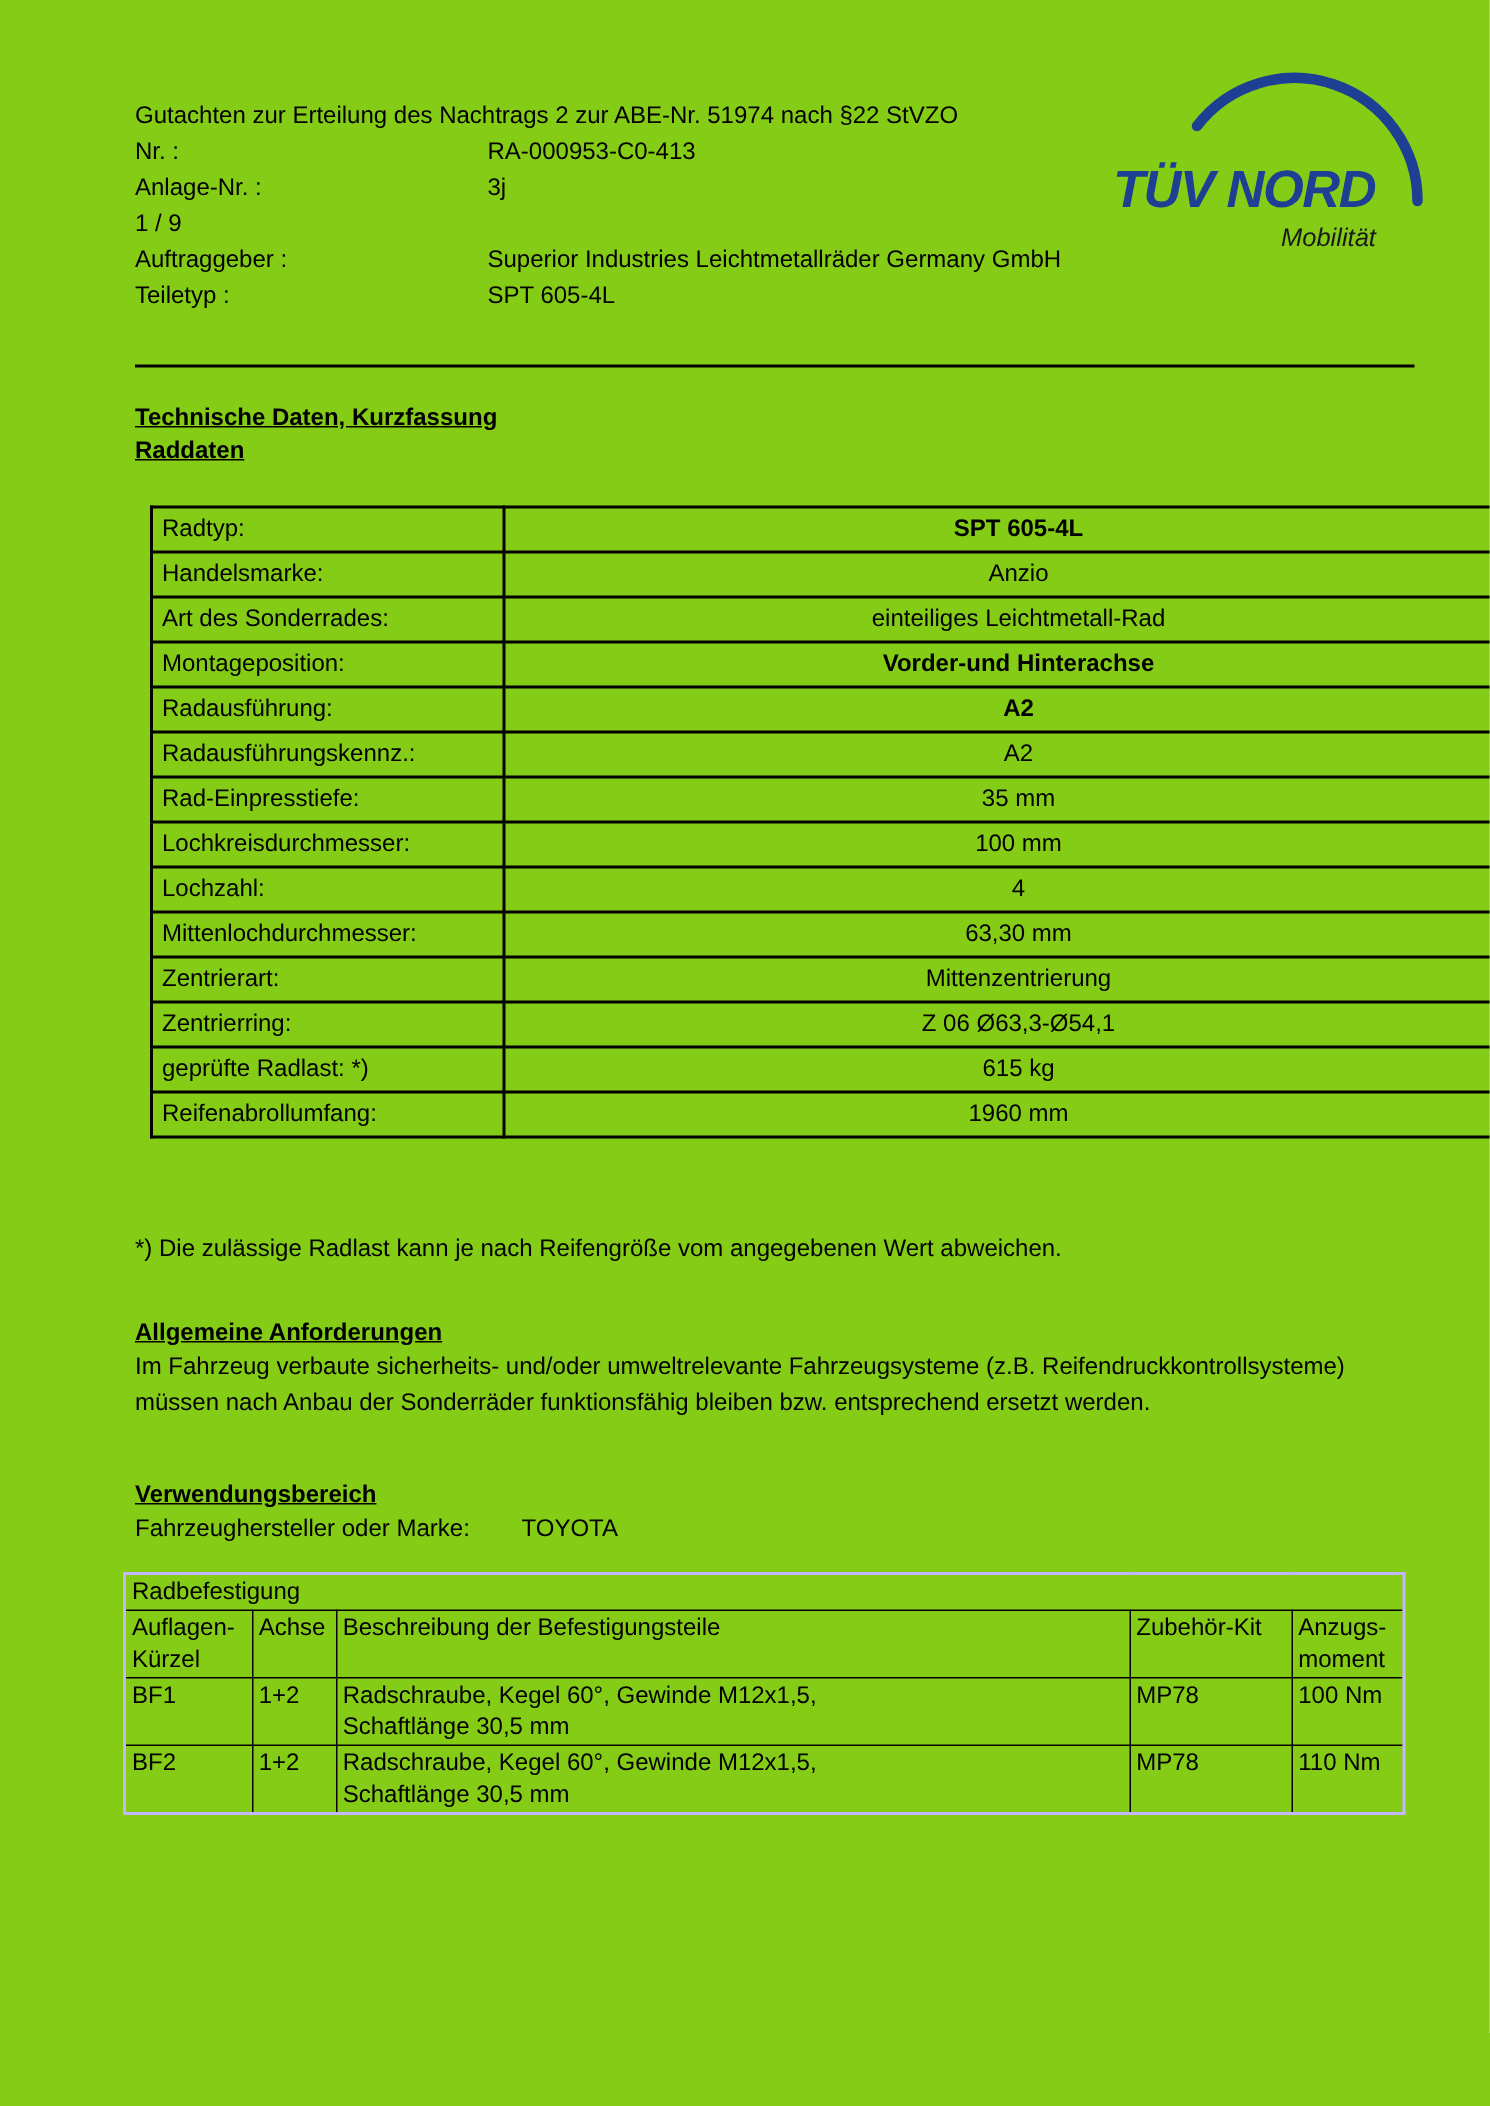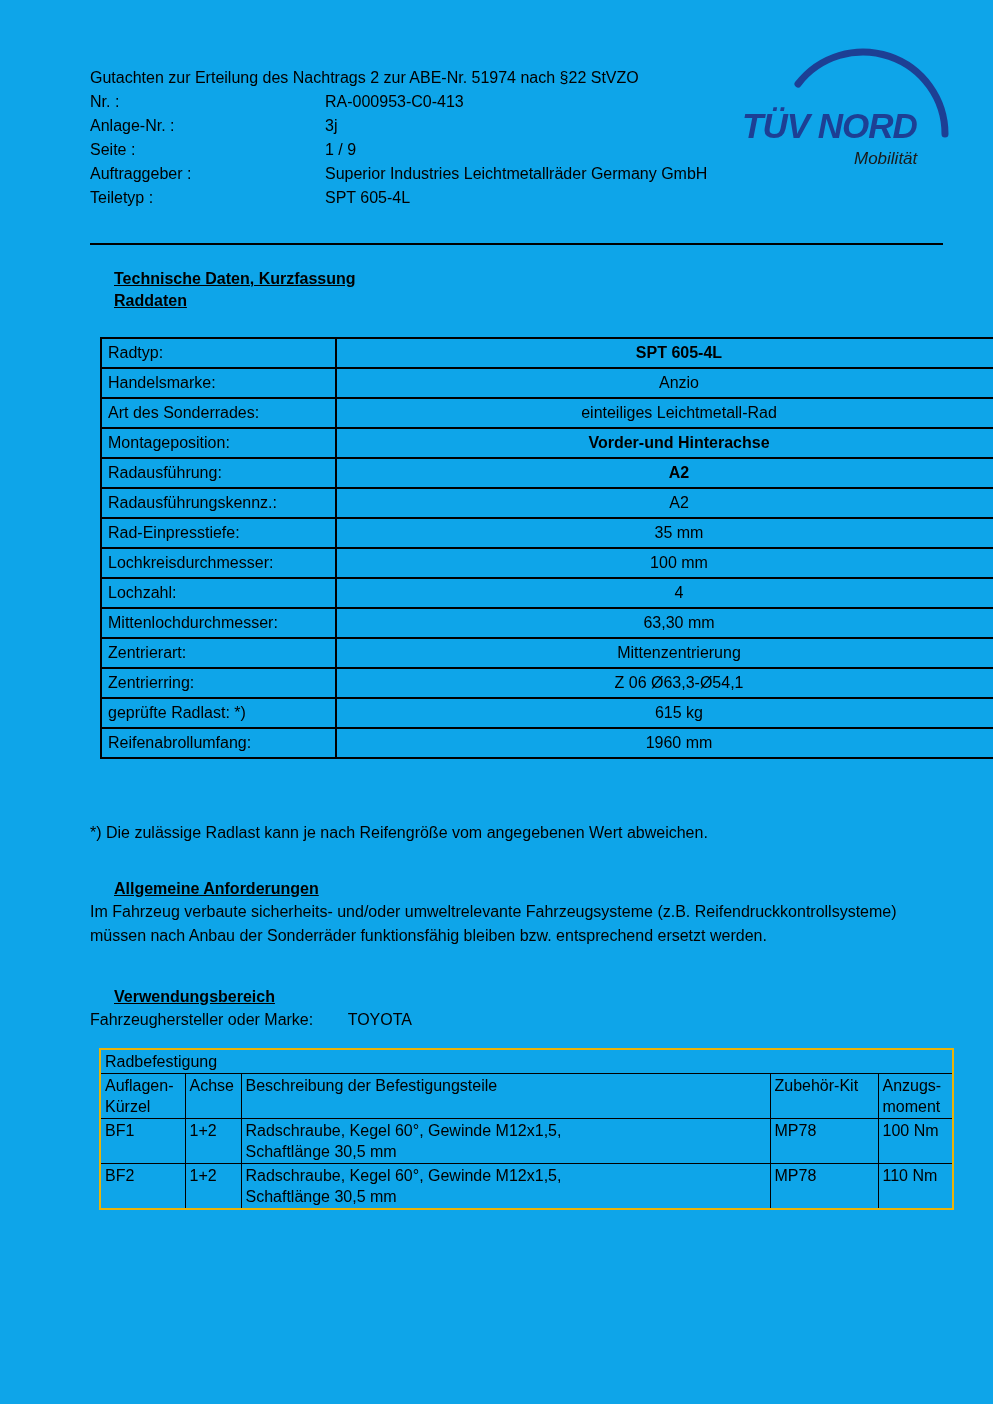--- a/index.html
+++ b/index.html
@@ -4,57 +4,57 @@
 <style>
   * { box-sizing: border-box; }
   html, body { margin: 0; padding: 0; }
   body {
     width: 993px; height: 1404px;
     background: #ffffff;
     font-family: "Liberation Sans", sans-serif;
     font-size: 16px;
     color: #000;
   }
-  .page { position: relative; width: 993px; height: 1404px; background: #0ea5e9; overflow: hidden; }
+  .page { position: relative; width: 993px; height: 1404px; background: #84cc16; overflow: hidden; }
   .abs { position: absolute; }
 
   
   .header-block { left: 90px; top: 66px; width: 645px; line-height: 24px; }
   .hf { display: flex; align-items: center; }
   .hf-label { flex: 0 0 235px; width: 235px; }
   .hf-value { max-width: 400px; }
 
   .logo { left: 740px; top: 36px; width: 215px; height: 140px; }
   .logo svg { display: block; }
   .logo-brand { font-family: "Liberation Sans", sans-serif; font-weight: bold; font-style: italic; font-size: 35px; letter-spacing: -1px; }
   .logo-sub { font-family: "Liberation Sans", sans-serif; font-style: italic; font-size: 17px; }
 
   .rule { left: 90px; top: 243px; width: 853px; height: 0; border-top: 2px solid #000; }
 
-  .h { font-weight: bold; text-decoration: underline; line-height: 22px; margin-left: 24px; }
+  .h { font-weight: bold; text-decoration: underline; line-height: 22px; }
 
   .headings { left: 90px; top: 268px; }
 
   
   .rad-table { left: 100px; top: 337px; width: 923px; border-collapse: collapse; table-layout: fixed; border-radius: 30px; }
   .rad-table td { border: 2px solid #000; height: 30px; padding: 1px 6px; line-height: 20px; vertical-align: middle; }
   .rad-table .rlabel { width: 235px; text-align: left; }
   .rad-table .rvalue { text-align: center; }
   .b { font-weight: bold; }
 
   .footnote { left: 90px; top: 822px; width: 853px; line-height: 22px; }
 
   .allgemeine { left: 90px; top: 878px; width: 860px; line-height: 24px; }
   .allgemeine .para { margin-top: 0; }
 
   .verwendung { left: 90px; top: 986px; width: 853px; line-height: 24px; }
   .vvalue { margin-left: 30px; }
 
   
-  .bef-table { left: 99px; top: 1048px; width: 853px; border-collapse: collapse; table-layout: fixed; border: 2px solid #eab308; padding-left: 48px; }
+  .bef-table { left: 82px; top: 1048px; width: 853px; border-collapse: collapse; table-layout: fixed; border: 2px solid #c4b5fd; padding-left: 48px; }
   .bef-table th, .bef-table td {
     border: 1px solid #000;
     padding: 1px 4px;
     line-height: 21px;
     text-align: left;
     vertical-align: top;
     white-space: pre-line;
     font-weight: normal;
   }
   .bef-title { font-weight: normal; }
@@ -68,21 +68,20 @@
     <div>Gutachten zur Erteilung des Nachtrags 2 zur ABE-Nr. 51974 nach §22 StVZO</div>
     <div class="hf">
       <span class="hf-label">Nr. :</span>
       <span class="hf-value">RA-000953-C0-413</span>
     </div>
     <div class="hf">
       <span class="hf-label">Anlage-Nr. :</span>
       <span class="hf-value">3j</span>
     </div>
     <div class="hf">
-      <span class="hf-label">Seite :</span>
       <span class="hf-value">1 / 9</span>
     </div>
     <div class="hf">
       <span class="hf-label">Auftraggeber :</span>
       <span class="hf-value">Superior Industries Leichtmetallräder Germany GmbH</span>
     </div>
     <div class="hf">
       <span class="hf-label">Teiletyp :</span>
       <span class="hf-value">SPT 605-4L</span>
     </div>

